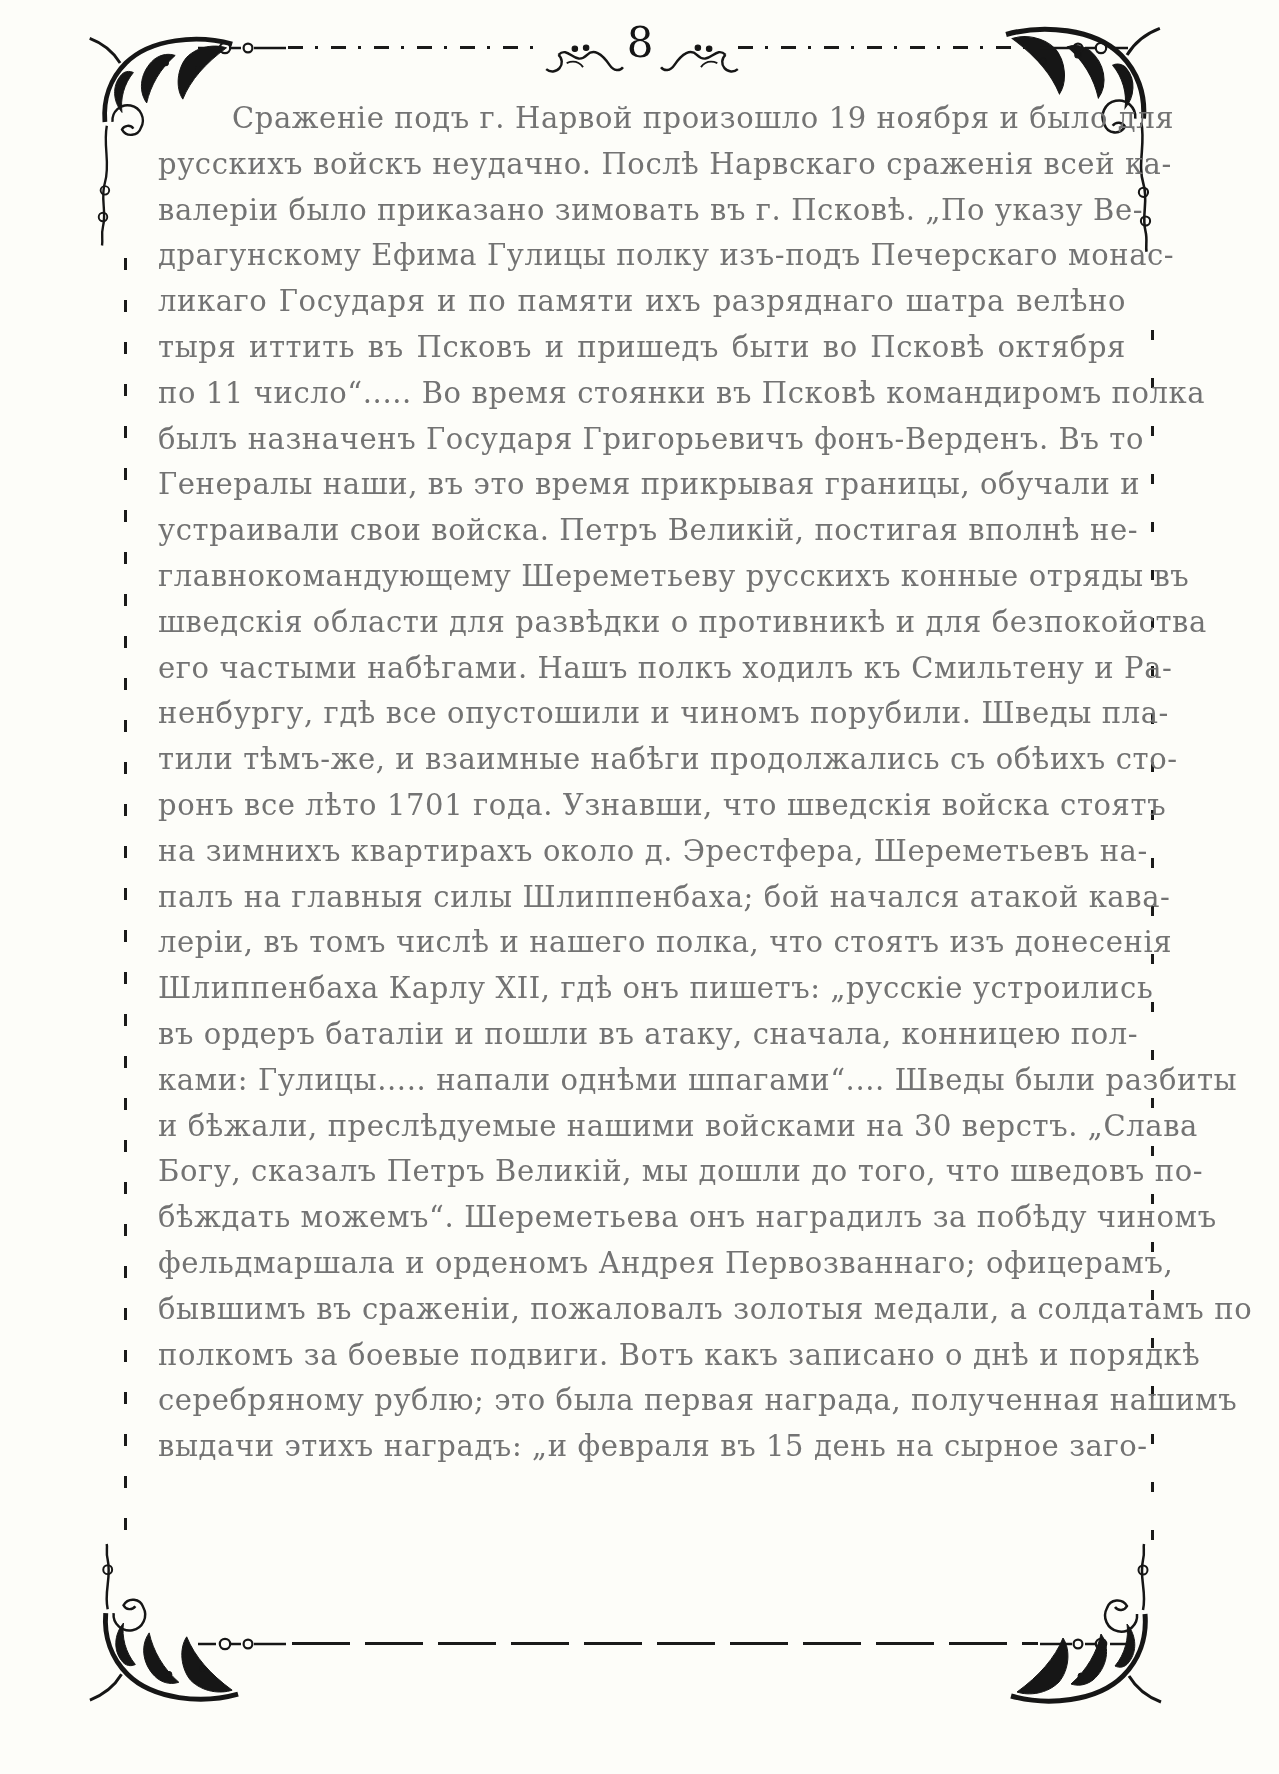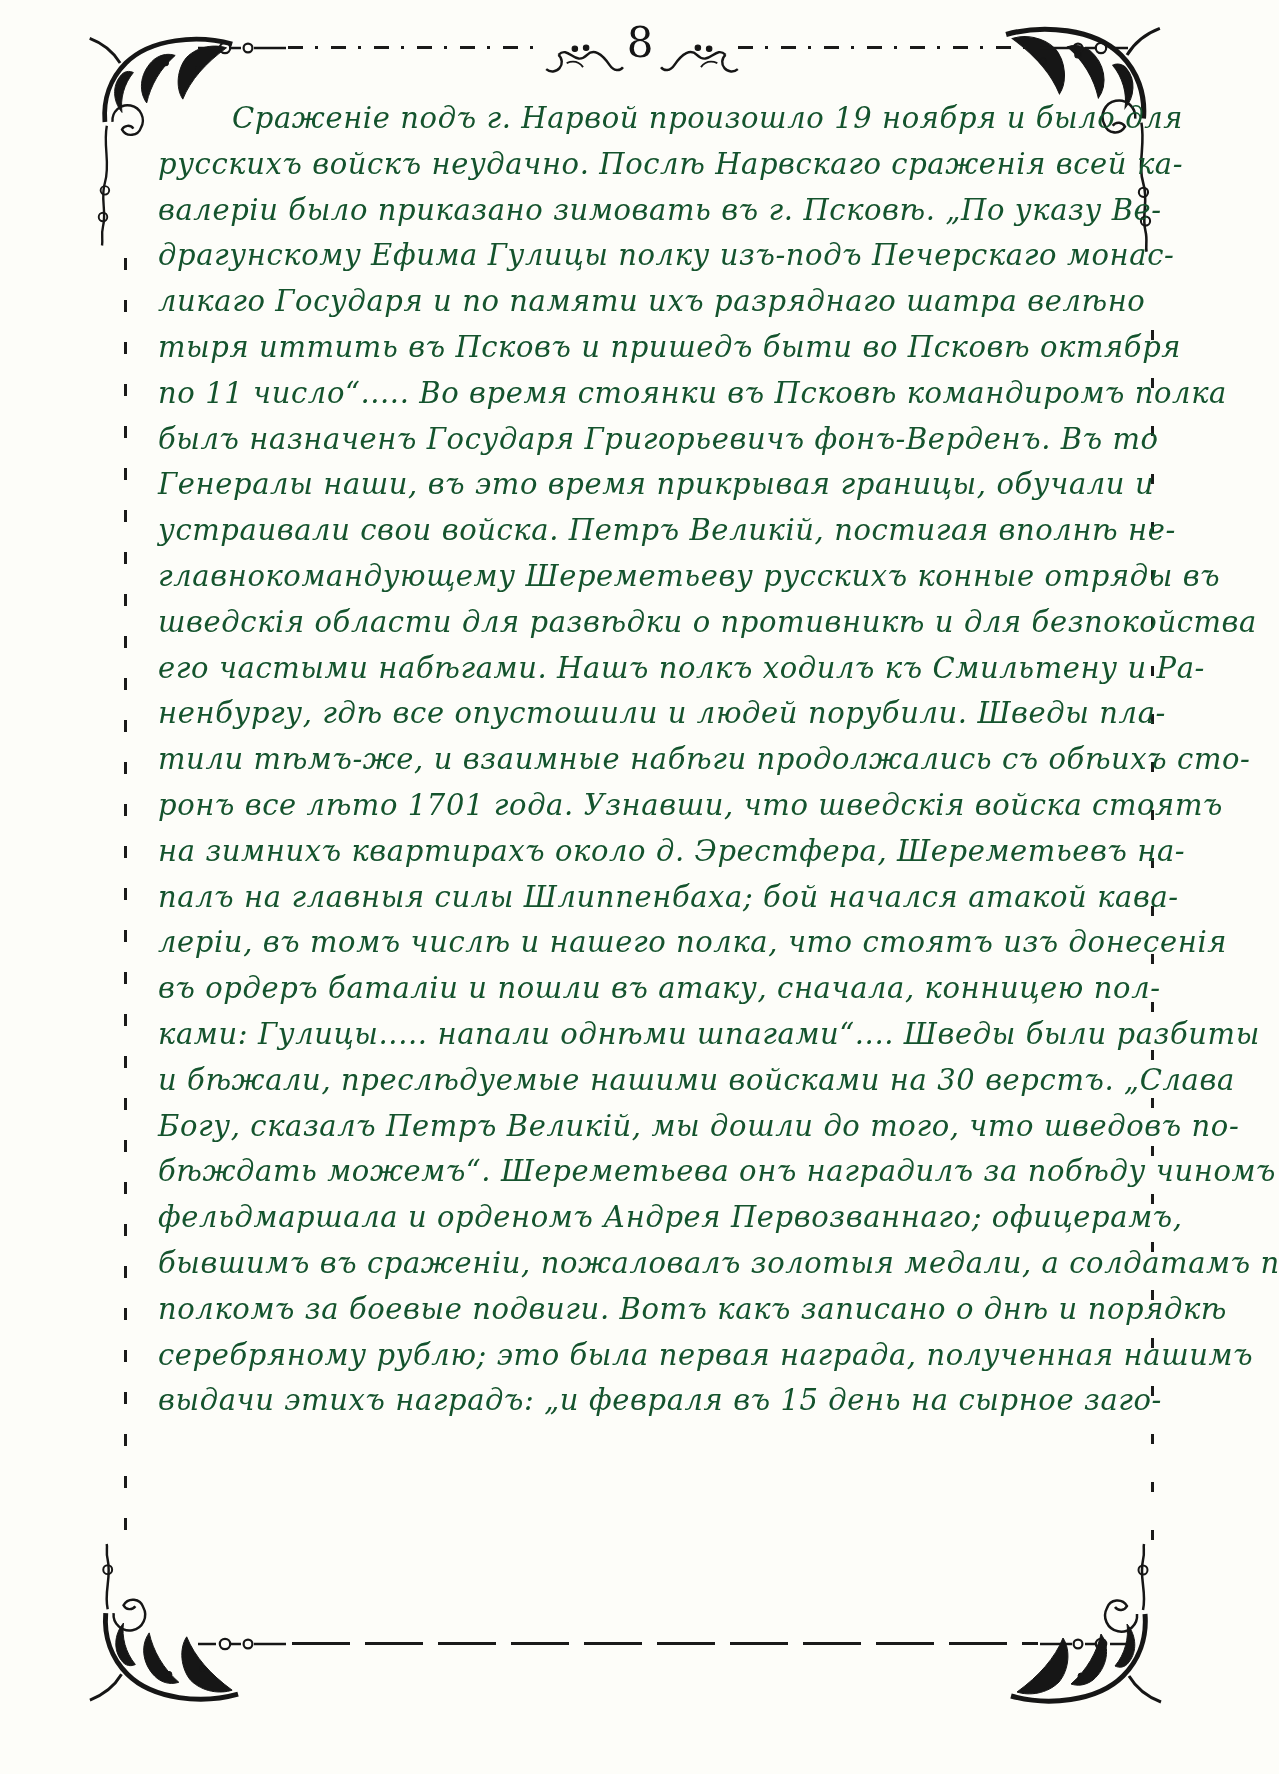--- a/index.html
+++ b/index.html
@@ -47,22 +47,21 @@
   .conn-br{left:1040px;top:1636px;transform:scaleX(-1);}
   
   .text-block{
     position:absolute;left:158px;top:96px;width:968px;
   }
   .line{
     height:45.8px;line-height:45.8px;
     font-size:29px;letter-spacing:0.6px;
     white-space:nowrap;
     text-align:justify;text-align-last:justify;
-    color:#14532d;
-    font-style:italic;
+    color:#737373;
   }
   .line.first{padding-left:74px;}
 </style>
 </head>
 <body>
 
 <div class="page">
 
   <div class="orn corner-tl">
     <svg width="152" height="228" viewBox="0 0 160 230" fill="none">
@@ -193,26 +192,27 @@
       <div class="line">драгунскому Ефима Гулицы полку изъ-подъ Печерскаго монас-</div>
       <div class="line">ликаго Государя и по памяти ихъ разряднаго шатра велѣно</div>
       <div class="line">тыря иттить въ Псковъ и пришедъ быти во Псковѣ октября</div>
       <div class="line">по 11 число“..... Во время стоянки въ Псковѣ командиромъ полка</div>
       <div class="line">былъ назначенъ Государя Григорьевичъ фонъ-Верденъ. Въ то</div>
       <div class="line">Генералы наши, въ это время прикрывая границы, обучали и</div>
       <div class="line">устраивали свои войска. Петръ Великій, постигая вполнѣ не-</div>
       <div class="line">главнокомандующему Шереметьеву русскихъ конные отряды въ</div>
       <div class="line">шведскія области для развѣдки о противникѣ и для безпокойства</div>
       <div class="line">его частыми набѣгами. Нашъ полкъ ходилъ къ Смильтену и Ра-</div>
-      <div class="line">ненбургу, гдѣ все опустошили и людей порубили. Шведы пла-</div>
+      <div class="line">ненбургу, гдѣ все опустошили и чиномъ порубили. Шведы пла-</div>
       <div class="line">тили тѣмъ-же, и взаимные набѣги продолжались съ обѣихъ сто-</div>
       <div class="line">ронъ все лѣто 1701 года. Узнавши, что шведскія войска стоятъ</div>
       <div class="line">на зимнихъ квартирахъ около д. Эрестфера, Шереметьевъ на-</div>
       <div class="line">палъ на главныя силы Шлиппенбаха; бой начался атакой кава-</div>
       <div class="line">леріи, въ томъ числѣ и нашего полка, что стоятъ изъ донесенія</div>
+      <div class="line">Шлиппенбаха Карлу XII, гдѣ онъ пишетъ: „русскіе устроились</div>
       <div class="line">въ ордеръ баталіи и пошли въ атаку, сначала, конницею пол-</div>
       <div class="line">ками: Гулицы..... напали однѣми шпагами“.... Шведы были разбиты</div>
       <div class="line">и бѣжали, преслѣдуемые нашими войсками на 30 верстъ. „Слава</div>
       <div class="line">Богу, сказалъ Петръ Великій, мы дошли до того, что шведовъ по-</div>
       <div class="line">бѣждать можемъ“. Шереметьева онъ наградилъ за побѣду чиномъ</div>
       <div class="line">фельдмаршала и орденомъ Андрея Первозваннаго; офицерамъ,</div>
       <div class="line">бывшимъ въ сраженіи, пожаловалъ золотыя медали, а солдатамъ по</div>
       <div class="line">полкомъ за боевые подвиги. Вотъ какъ записано о днѣ и порядкѣ</div>
       <div class="line">серебряному рублю; это была первая награда, полученная нашимъ</div>
       <div class="line">выдачи этихъ наградъ: „и февраля въ 15 день на сырное заго-</div>

